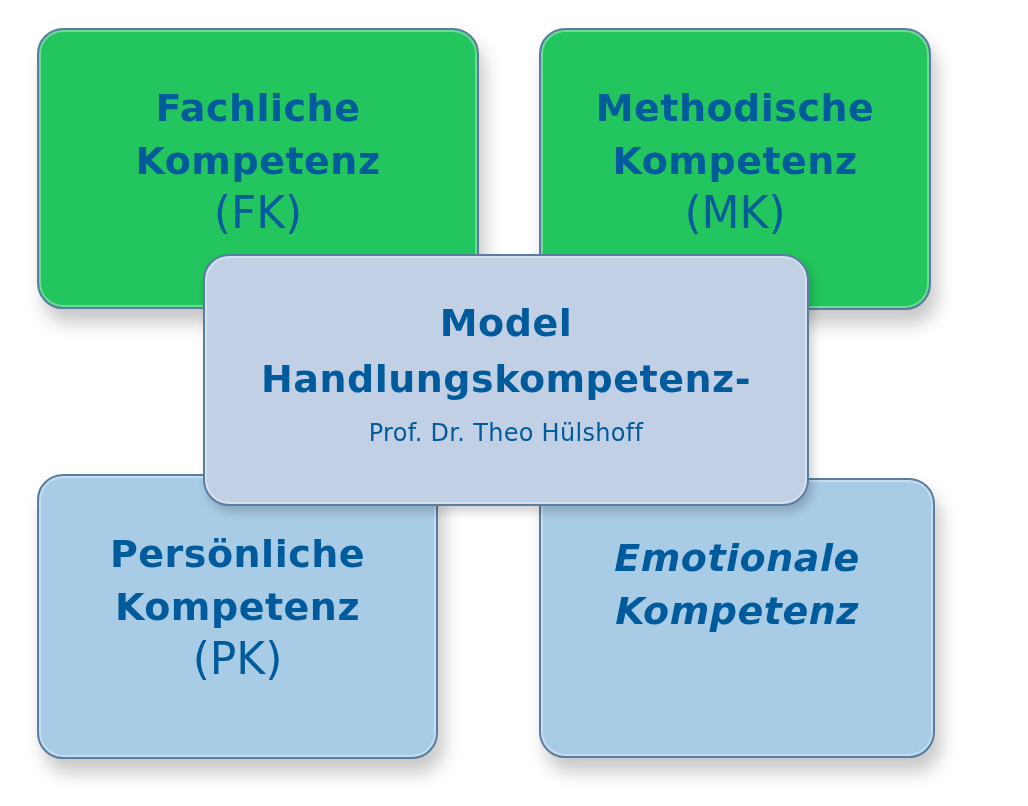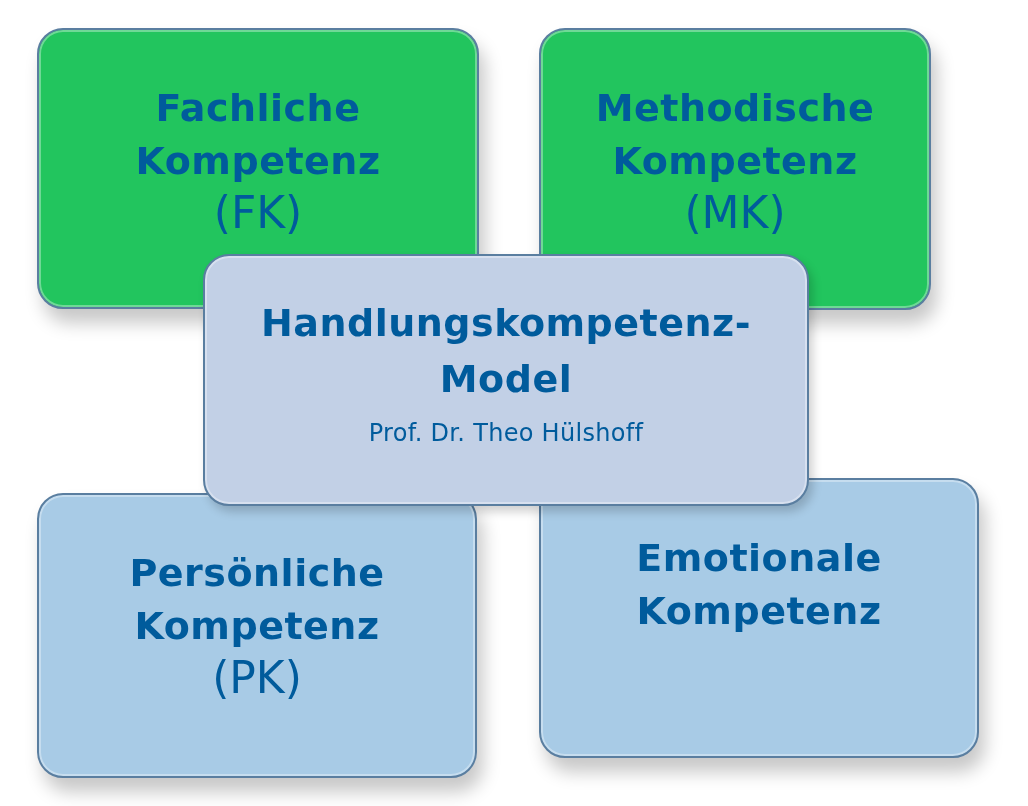--- a/index.html
+++ b/index.html
@@ -53,22 +53,22 @@
   }
   .center .sub {
     font-weight: normal;
     font-size: 24px;
     line-height: 52px;
     display: block;
     letter-spacing: 0.3px;
   }
   #box-fk { left: 37px; top: 28px; width: 442px; height: 281px; padding-top: 52px; }
   #box-mk { left: 539px; top: 28px; width: 392px; height: 282px; padding-top: 52px; }
-  #box-pk { left: 37px; top: 493px; width: 440px; height: 285px; padding-top: 52px; }
-  #box-ek { left: 539px; top: 478px; width: 440px; height: 280px; padding-top: 52px; }
+  #box-pk { left: 37px; top: 474px; width: 401px; height: 285px; padding-top: 52px; }
+  #box-ek { left: 539px; top: 478px; width: 396px; height: 280px; padding-top: 52px; font-style: italic; }
   #box-center { left: 203px; top: 254px; width: 606px; height: 252px; padding-bottom: 6px; }
 </style>
 </head>
 <body>
 
 <div id="box-fk" class="box top">
   <span class="title">Fachliche</span>
   <span class="title">Kompetenz</span>
   <span class="abbr">(FK)</span>
 </div>
@@ -84,16 +84,16 @@
   <span class="title">Kompetenz</span>
   <span class="abbr">(PK)</span>
 </div>
 
 <div id="box-ek" class="box bottom">
   <span class="title">Emotionale</span>
   <span class="title">Kompetenz</span>
 </div>
 
 <div id="box-center" class="box center">
+  <span class="title">Model</span>
   <span class="title">Handlungskompetenz-</span>
-  <span class="title">Model</span>
   <span class="sub">Prof. Dr. Theo Hülshoff</span>
 </div>
 
 </body></html>

